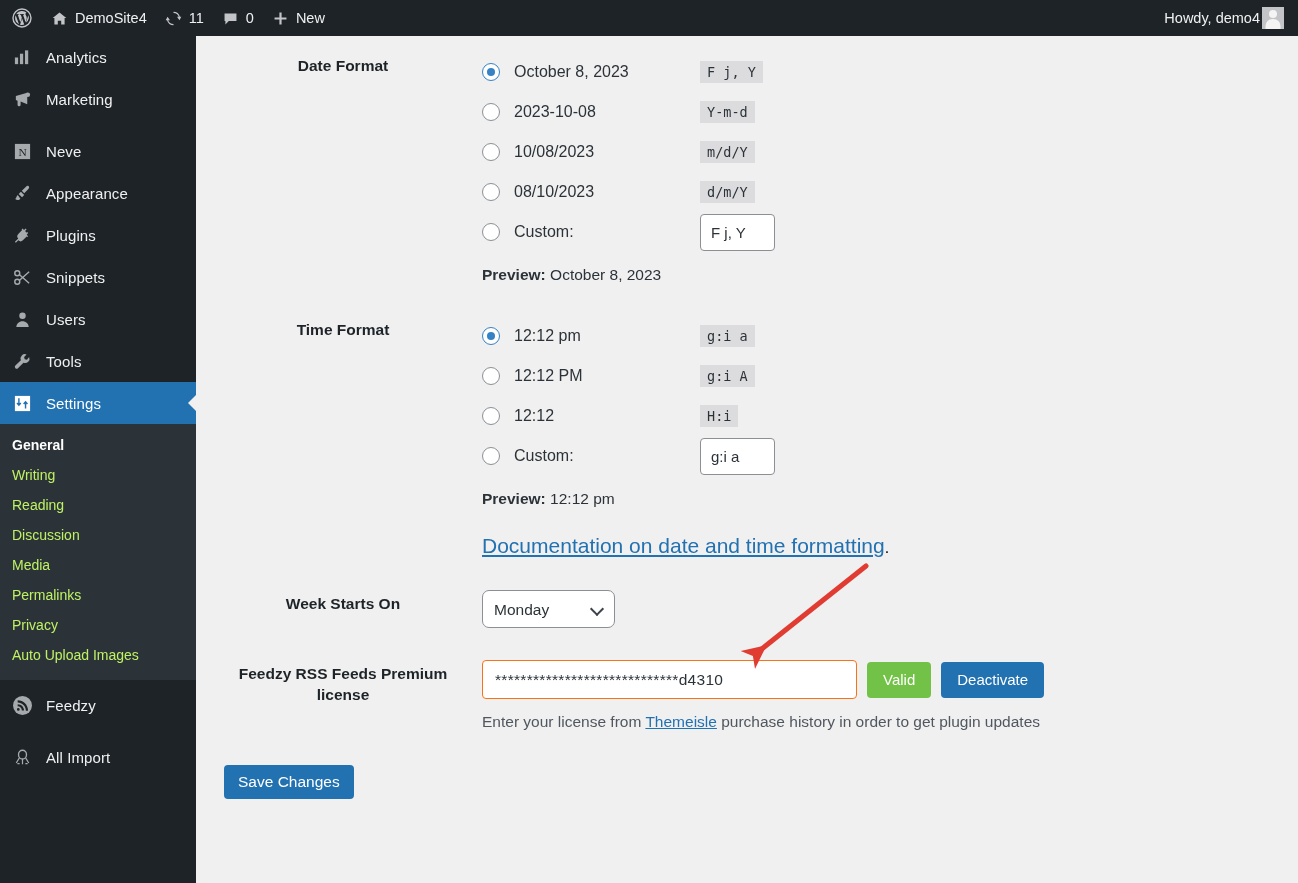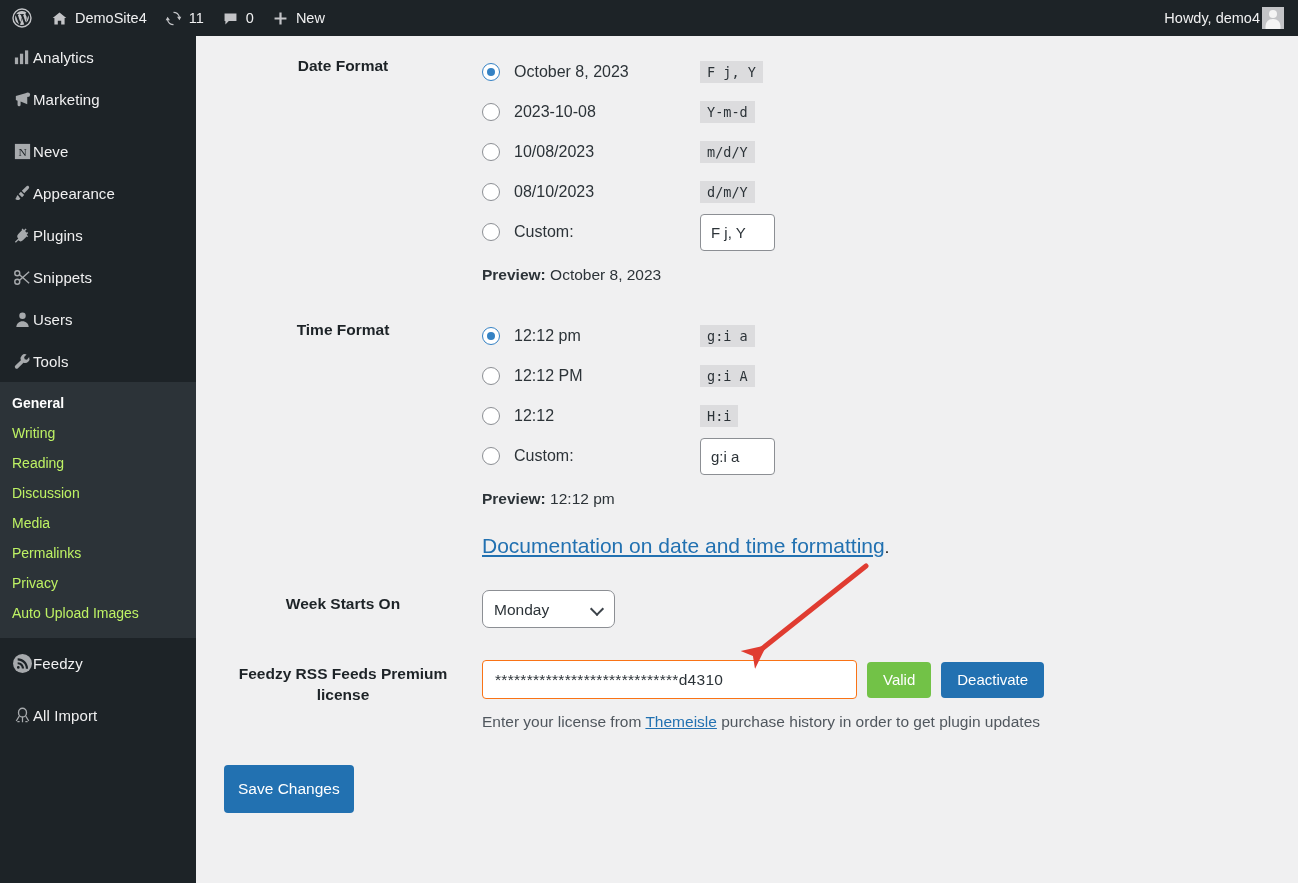--- a/index.html
+++ b/index.html
@@ -49,21 +49,21 @@
   #adminmenu {
     position: absolute; top: 36px; left: 0;
     width: 196px; height: 847px;
     background: #1d2327;
     color: #f0f0f1;
     font-size: 15px;
     overflow: hidden;
   }
   .menu-item {
     display: flex; align-items: center;
-    height: 42px; padding-left: 11px; 
+    height: 42px; padding-left: 11px; gap: 13px;
     color: #f0f0f1; position: relative;
   }
   .menu-item .mi-icon {
     width: 22px; height: 22px;
     display: flex; align-items: center; justify-content: center;
     color: #a7aaad; flex: 0 0 22px;
   }
   .menu-item .mi-label { font-size: 15px; letter-spacing: .1px; }
   .menu-item.current {
     background: #2271b1; color: #fff;
@@ -193,21 +193,21 @@
     font-size: 15.5px; color: #50575e;
     margin-top: 14px;
   }
   .lic-desc a { color: #2271b1; text-decoration: underline; }
 
   
   .save-wrap { padding: 18px 0 0 28px; }
   .btn-save {
     background: #2271b1; color: #fff;
     border: none; border-radius: 4px;
-    font-size: 15.5px; padding: 0 14px; height: 48px;
+    font-size: 15.5px; padding: 0 14px; height: 34px;
     font-family: "Liberation Sans", sans-serif;
     cursor: pointer;
   }
 
   
   #annotation-arrow {
     position: absolute; left: 730px; top: 550px;
     width: 160px; height: 130px;
     pointer-events: none; z-index: 40;
   }
@@ -339,20 +339,29 @@
 
   <div class="menu-item">
     <span class="mi-icon">
       <svg width="19" height="19" viewBox="0 0 20 20">
           <path d="M17 5.3a4.6 4.6 0 0 1-6 6L5.2 17a1.9 1.9 0 1 1-2.7-2.7l5.8-5.7a4.6 4.6 0 0 1 6-6l-2.6 2.6.6 2.4 2.4.6L17 5.3z" fill="currentColor"></path>
         </svg>
     </span>
     <span class="mi-label">Tools</span>
   </div>
 
+  <div class="menu-item current">
+    <span class="mi-icon">
+      <svg width="19" height="19" viewBox="0 0 20 20">
+          <rect x="2" y="2" width="16" height="16" fill="#fff"></rect>
+          <path d="M6.2 4.6v7.1M4.2 9.4l2 2.3 2-2.3M13.2 15.3V8.2M11.2 10.5l2-2.3 2 2.3" stroke="#2271b1" stroke-width="1.5" fill="none"></path>
+        </svg>
+    </span>
+    <span class="mi-label">Settings</span>
+  </div>
 
   <div class="submenu">
     <a class="submenu-item current">General</a>
     <a class="submenu-item">Writing</a>
     <a class="submenu-item">Reading</a>
     <a class="submenu-item">Discussion</a>
     <a class="submenu-item">Media</a>
     <a class="submenu-item">Permalinks</a>
     <a class="submenu-item">Privacy</a>
     <a class="submenu-item">Auto Upload Images</a>

